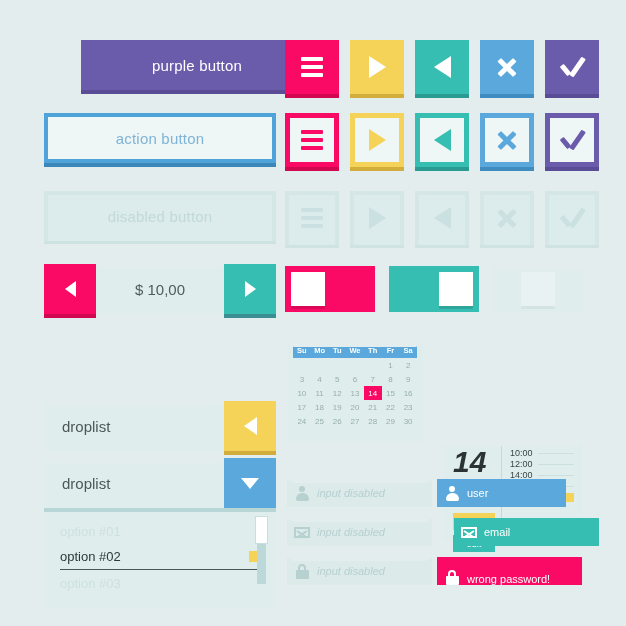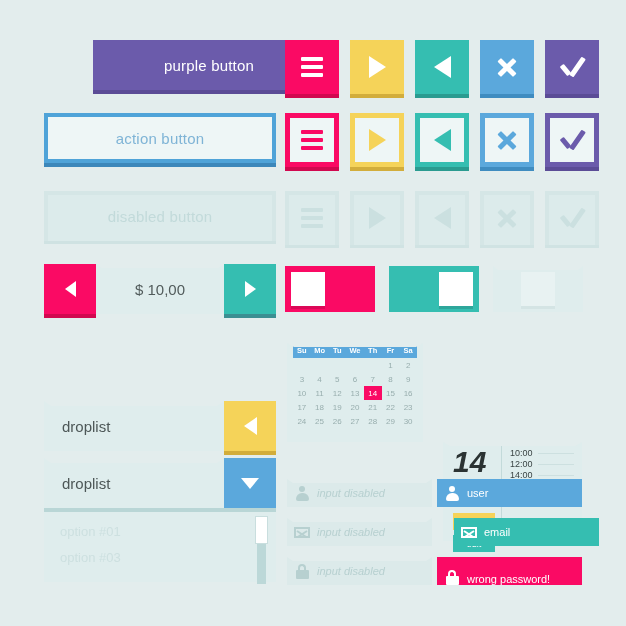--- a/index.html
+++ b/index.html
@@ -218,21 +218,21 @@
                            border:2.5px solid currentColor; border-bottom:none;
                            border-radius:4px 4px 0 0; }
   .pi-lock i:last-child { position:absolute; bottom:0; left:0; width:13px; height:9px;
                           background:currentColor; border-radius:1px; }
 </style>
 </head>
 <body>
 
 <div id="root">
 
-  <div class="abs" style="left:56px; top:40px;padding-left:37px;">
+  <div class="abs" style="left:44px; top:40px;padding-left:37px;">
     <div class="big-btn big-purple">
       <span>purple button</span>
     </div>
   </div>
 
   <div class="abs" style="left:44px; top:191px;">
     <div class="big-btn big-disabled">
       <span>disabled button</span>
     </div>
   </div>
@@ -379,20 +379,24 @@
 
   <div class="abs" style="left:44px; top:458px;">
     <div class="drop">
       <div class="drop-label">droplist</div>
       <div class="drop-btn db-blue">
         <div class="ic-down"></div>
       </div>
     </div>
     <div class="droplist-open">
       <div class="opt ghost">option #01</div>
+      <div class="opt active">
+        <span>option #02</span>
+        <span class="sw"></span>
+      </div>
       <div class="opt ghost">option #03</div>
       <div class="scroll-track"></div>
       <div class="scroll-thumb"></div>
     </div>
   </div>
 
   <div class="abs card" style="left:287px; top:343px; width:136px; height:99px;">
     <div class="cal-grid" id="cal-grid">
         <div class="cal-dow">Su</div>
         <div class="cal-dow">Mo</div>
@@ -499,21 +503,21 @@
         <span class="pi-lock">
             <i></i>
             <i></i>
           </span>
       </span>
       <span class="ftx">input disabled</span>
     </div>
   </div>
 
   <div class="abs" style="left:437px; top:479px;">
-    <div class="field fld-blue" style="width:145px;">
+    <div class="field fld-blue" style="width:129px;">
       <span class="gi">
         <span class="pi-user">
             <i></i>
             <i></i>
           </span>
       </span>
       <span class="ftx">user</span>
     </div>
   </div>
   <div class="abs" style="left:454px; top:518px;">

